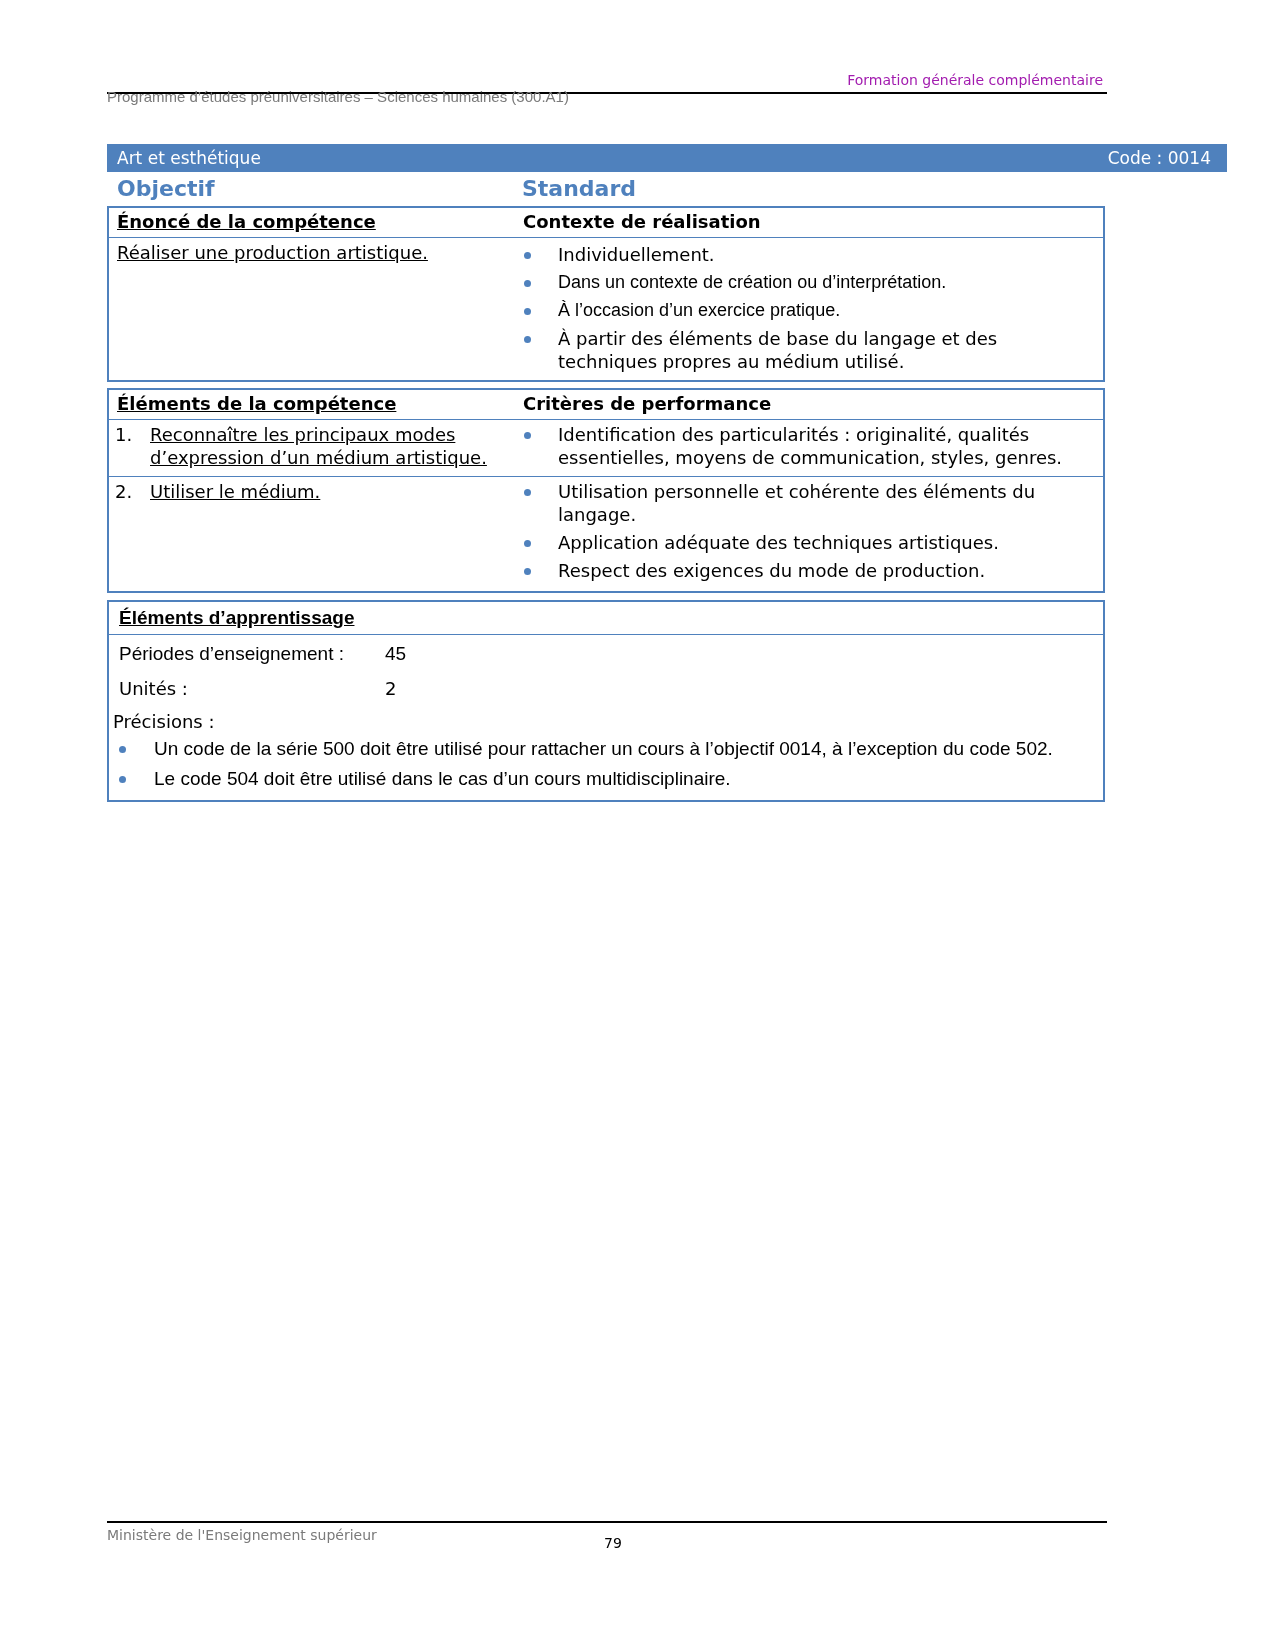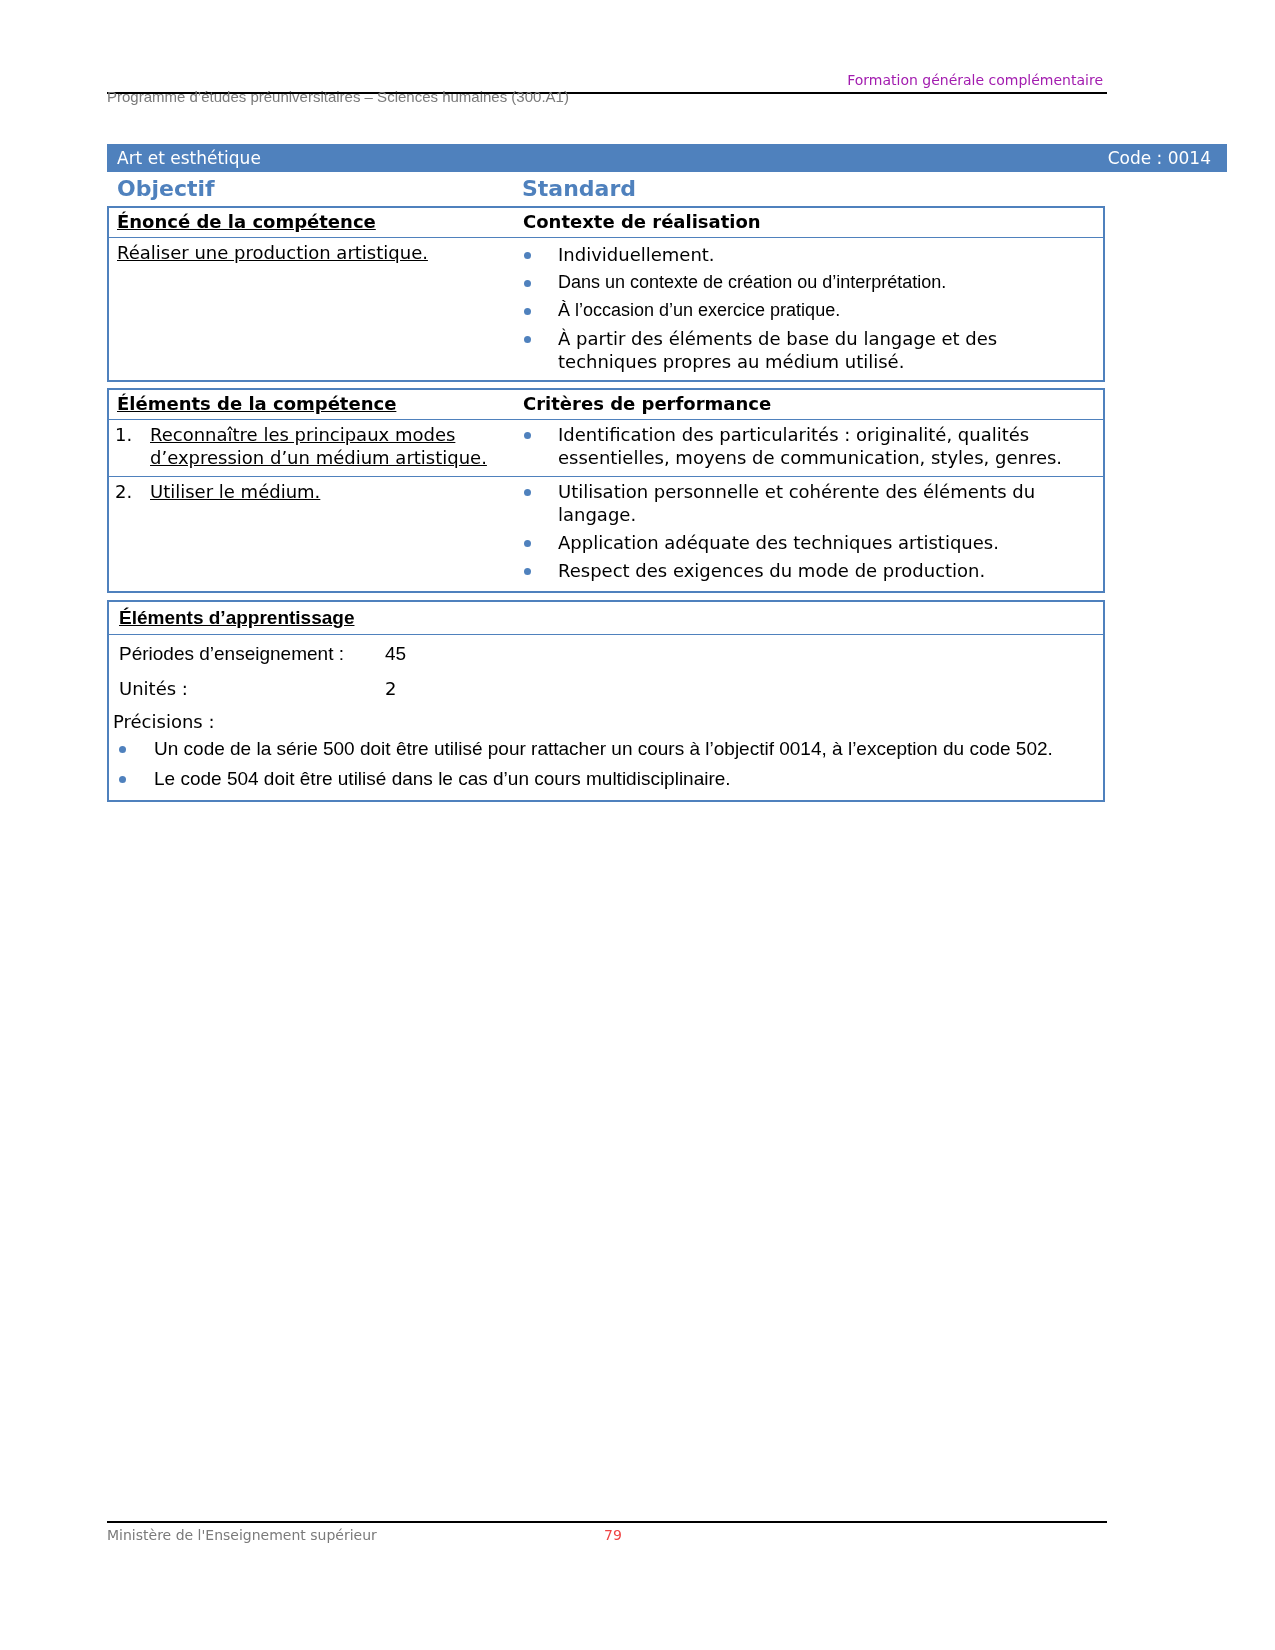--- a/index.html
+++ b/index.html
@@ -35,21 +35,21 @@
   .kv { position: relative; height: 35px; font-family: "Liberation Sans", sans-serif; font-size: 19px; }
   .kv .k { position: absolute; left: 10px; top: 6px; }
   .kv .v { position: absolute; left: 276px; top: 6px; }
   .prec { font-size: 18px; padding-left: 4px; height: 30px; line-height: 30px; }
   ul.bul2 { list-style: none; margin: 0; padding: 0 10px 0 0; }
   ul.bul2 li { position: relative; padding-left: 45px; font-size: 18px; line-height: 23px; margin-bottom: 7px; text-align: justify; }
   ul.bul2 li .dot { position: absolute; left: 10px; top: 9px; width: 7px; height: 7px; border-radius: 50%; background: #4f81bd; }
 
   .page-footer { position: absolute; left: 107px; top: 1503px; width: 1000px; border-top: 2px solid #000; margin-top: 18px; }
   .page-footer .left { position: absolute; left: 0; top: 4px; font-size: 14px; color: #7a7a7a; }
-  .page-footer .pg { position: absolute; left: 497px; top: 4px; font-size: 14px; color: #ef4444; }
+  .page-footer .pg { position: absolute; left: 497px; top: 12px; font-size: 14px; color: #000000; }
 </style>
 </head>
 <body>
 
 <div class="page-header">
   <span class="left">Programme d’études préuniversitaires – Sciences humaines (300.A1)</span>
   <span class="right">Formation générale complémentaire</span>
 </div>
 
 <div class="titlebar">

